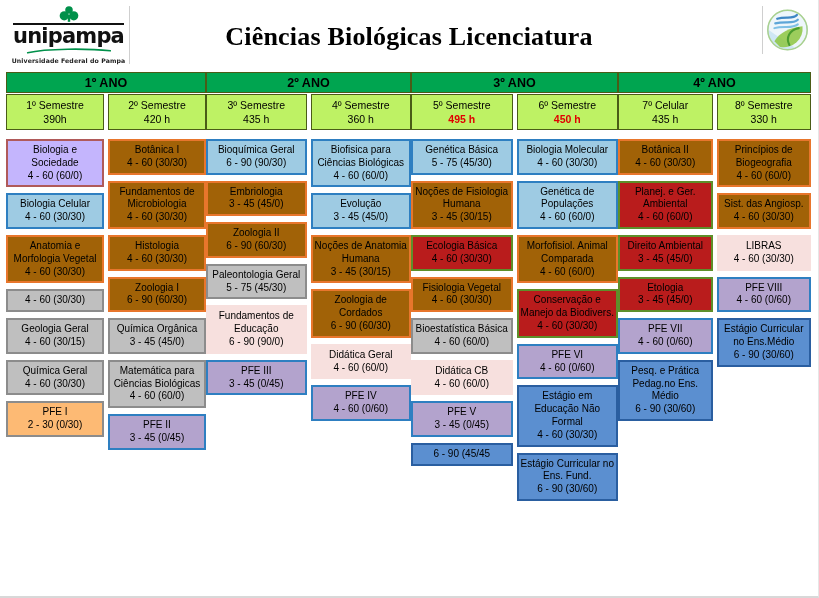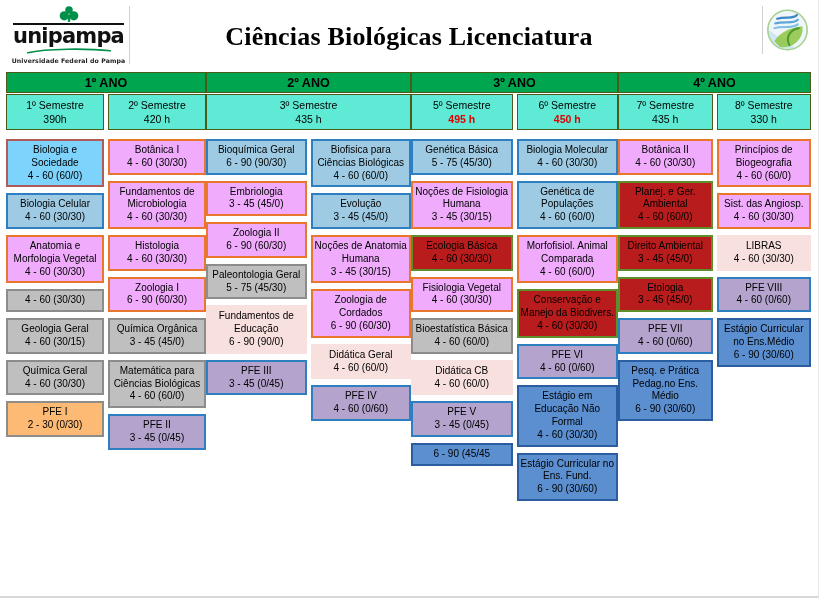--- a/index.html
+++ b/index.html
@@ -96,21 +96,21 @@
     height: 21px;
     display: flex; align-items: center; justify-content: center;
     font-size: 12.5px; font-weight: bold;
     color: #000;
     font-family: "Liberation Sans", sans-serif;
   }
   .sem-row { display: flex; gap: 4px; margin-top: 1px; }
   .sem-box {
     flex: 1 1 0;
     border: 1px solid #4a5c17;
-    background: #5eead4;
+    background: #bef264;
     height: 36px;
     display: flex; flex-direction: column;
     align-items: center; justify-content: center;
     font-size: 10.5px; color: #000;
     line-height: 1.35;
   }
   .sem-hours { font-weight: normal; }
   .sem-hours.red { color: #e00000; font-weight: bold; }
 
   .sem-cols { display: flex; gap: 4px; margin-top: 9px; align-items: flex-start; }
@@ -123,23 +123,23 @@
     text-align: center;
     font-size: 10px;
     line-height: 1.28;
     color: #000;
     word-wrap: break-word;
   }
   .course .cname { display: block; }
   .course .chours { display: block; }
 
   
-  .c-rose   { background: #7dd3fc; border-color: #b05a5a; }
+  .c-rose   { background: #c4b5fd; border-color: #b05a5a; }
   .c-blue   { background: #9ecbe3; border-color: #2e7fc1; }
-  .c-orange { background: #f0abfc; border-color: #e8762c; text-align: center; }
+  .c-orange { background: #a16207; border-color: #e8762c; text-align: center; }
   .c-gray   { background: #bfbfbf; border-color: #8c8c8c; }
   .c-purple { background: #fdba74; border-color: #8c8c8c; }
   .c-purple-bblue { background: #b3a3cd; border-color: #2e7fc1; }
   .c-pink   { background: #f7e0de; border-color: #f7e0de; }
   .c-green  { background: #b91c1c; border-color: #5e8f2a; }
   .c-dblue  { background: #5b8fd0; border-color: #2a5ea0; }
 </style>
 </head>
 <body>
 
@@ -250,20 +250,24 @@
           </div>
         </div>
       </div>
       <div class="year-col" data-col="1">
         <div class="year-banner">2º ANO</div>
         <div class="sem-row">
           <div class="sem-box">
             <span>3º Semestre</span>
             <span class="sem-hours">435 h</span>
           </div>
+          <div class="sem-box">
+            <span>4º Semestre</span>
+            <span class="sem-hours">360 h</span>
+          </div>
         </div>
         <div class="sem-cols">
           <div class="sem-col">
             <div class="course c-blue">
               <span class="cname">Bioquímica Geral</span>
               <span class="chours">6 - 90 (90/30)</span>
             </div>
             <div class="course c-orange">
               <span class="cname">Embriologia</span>
               <span class="chours">3 - 45 (45/0)</span>
@@ -388,21 +392,21 @@
               <span class="cname">Estágio Curricular no Ens. Fund.</span>
               <span class="chours">6 - 90 (30/60)</span>
             </div>
           </div>
         </div>
       </div>
       <div class="year-col" data-col="3">
         <div class="year-banner">4º ANO</div>
         <div class="sem-row">
           <div class="sem-box">
-            <span>7º Semestre</span>
+            <span>7º Celular</span>
             <span class="sem-hours">435 h</span>
           </div>
           <div class="sem-box">
             <span>8º Semestre</span>
             <span class="sem-hours">330 h</span>
           </div>
         </div>
         <div class="sem-cols">
           <div class="sem-col">
             <div class="course c-orange">

